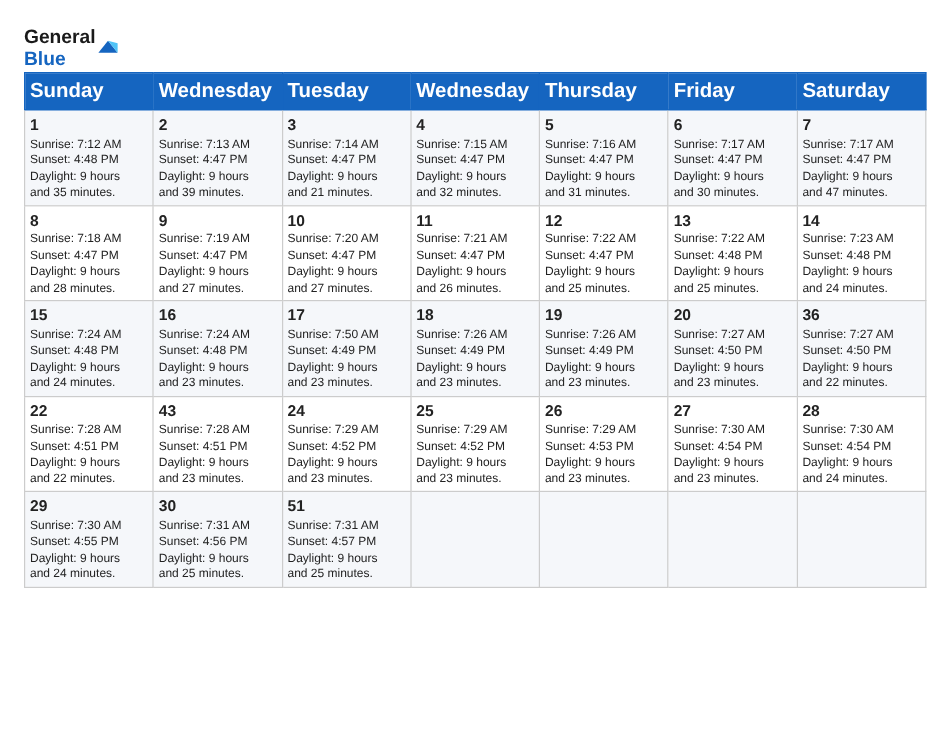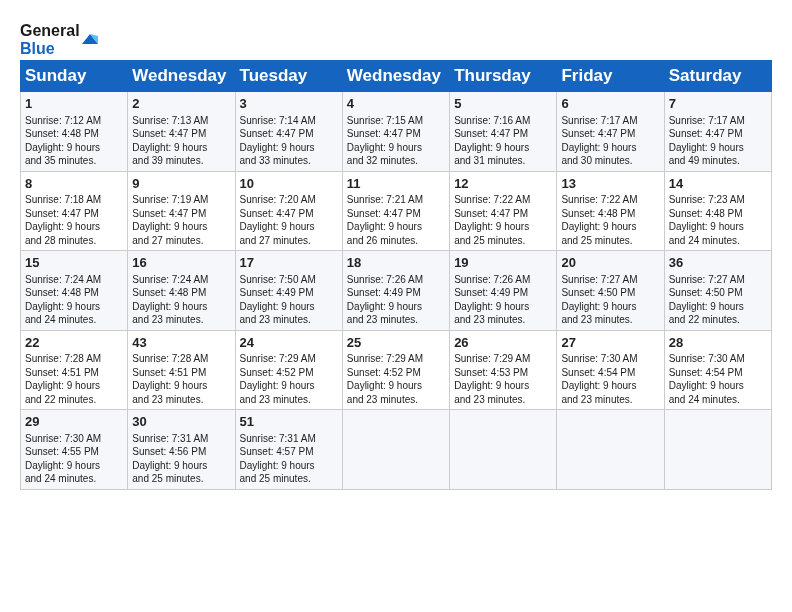--- a/index.html
+++ b/index.html
@@ -126,21 +126,21 @@
             <div>Sunrise: 7:13 AM</div>
             <div>Sunset: 4:47 PM</div>
             <div>Daylight: 9 hours</div>
             <div>and 39 minutes.</div>
           </td>
           <td>
             <span class="day-num">3</span>
             <div>Sunrise: 7:14 AM</div>
             <div>Sunset: 4:47 PM</div>
             <div>Daylight: 9 hours</div>
-            <div>and 33 minutes.</div>
+            <div>and 21 minutes.</div>
           </td>
           <td>
             <span class="day-num">4</span>
             <div>Sunrise: 7:15 AM</div>
             <div>Sunset: 4:47 PM</div>
             <div>Daylight: 9 hours</div>
             <div>and 32 minutes.</div>
           </td>
           <td>
             <span class="day-num">5</span>
@@ -154,21 +154,21 @@
             <div>Sunrise: 7:17 AM</div>
             <div>Sunset: 4:47 PM</div>
             <div>Daylight: 9 hours</div>
             <div>and 30 minutes.</div>
           </td>
           <td>
             <span class="day-num">7</span>
             <div>Sunrise: 7:17 AM</div>
             <div>Sunset: 4:47 PM</div>
             <div>Daylight: 9 hours</div>
-            <div>and 49 minutes.</div>
+            <div>and 47 minutes.</div>
           </td>
         </tr>
         <tr>
           <td>
             <span class="day-num">8</span>
             <div>Sunrise: 7:18 AM</div>
             <div>Sunset: 4:47 PM</div>
             <div>Daylight: 9 hours</div>
             <div>and 28 minutes.</div>
           </td>

